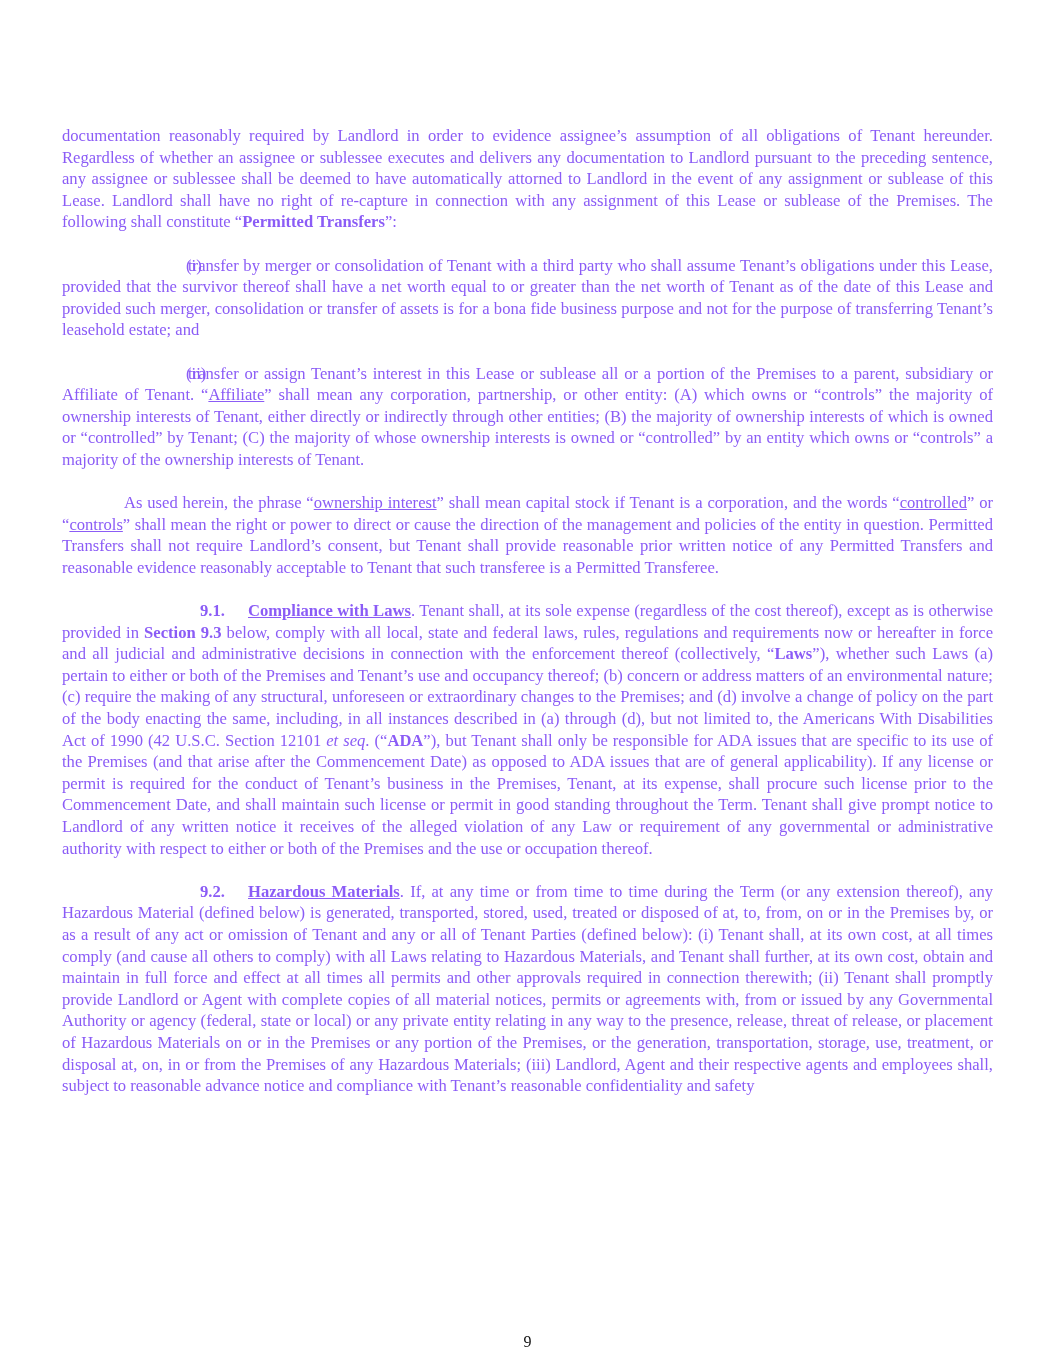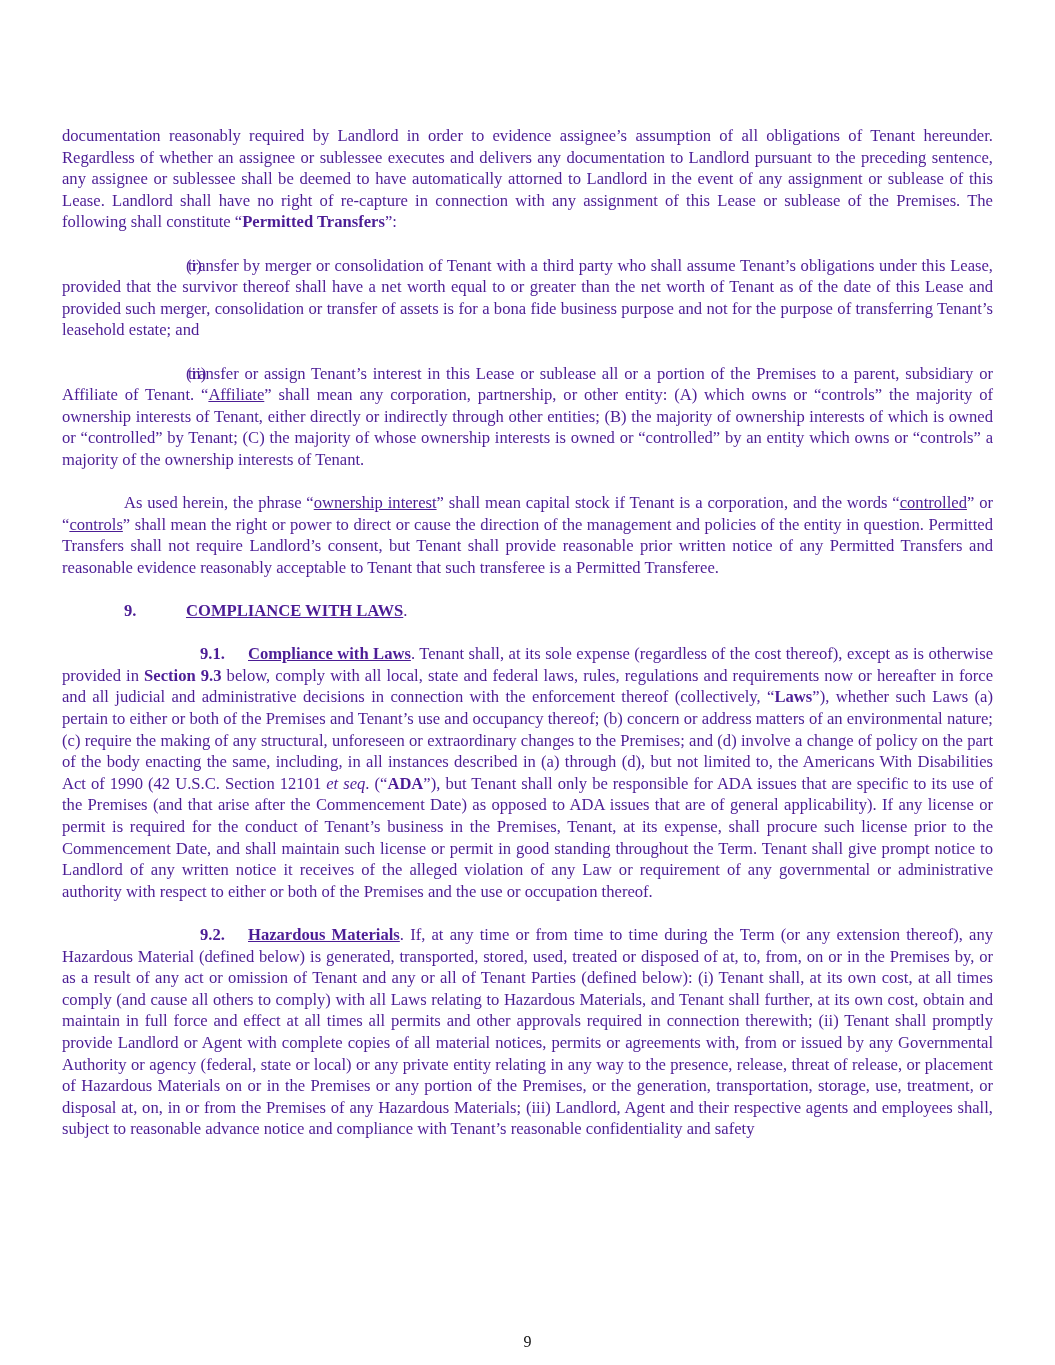--- a/index.html
+++ b/index.html
@@ -1,20 +1,20 @@
 <!DOCTYPE html>
 <html><head>
 <meta charset="utf-8">
 <style>
   html, body { margin: 0; padding: 0; background: #ffffff; }
   body { width: 1055px; height: 1365px; position: relative; overflow: hidden; }
   .page {
     position: absolute; left: 62px; top: 125px; width: 931px;
     font-family: "Liberation Serif", serif; font-size: 16.6px; line-height: 21.6px;
-    color: #4c1d95; text-align: justify;
+    color: #8b5cf6; text-align: justify;
   }
   p { margin: 0 0 21.6px 0; }
   .indent1 { text-indent: 62px; }
   .label-i { display: inline-block; width: 64px; }
   .heading { margin-left: 62px; font-weight: bold; }
   .heading .num { display: inline-block; width: 62px; }
   .heading .title { text-decoration: underline; }
   .sub { text-indent: 138px; margin-top: 8px; }
   .sub .num { font-weight: bold; display: inline-block; width: 48px; text-indent: 0; }
   .sub .title { font-weight: bold; text-decoration: underline; }
@@ -31,21 +31,20 @@
 <div class="page">
 
   <p><span>documentation reasonably required by Landlord in order to evidence assignee’s assumption of all obligations of Tenant hereunder.  Regardless of whether an assignee or sublessee executes and delivers any documentation to Landlord pursuant to the preceding sentence, any assignee or sublessee shall be deemed to have automatically attorned to Landlord in the event of any assignment or sublease of this Lease.  Landlord shall have no right of re-capture in connection with any assignment of this Lease or sublease of the Premises.  The following shall constitute “</span><b>Permitted Transfers</b><span>”:</span></p>
 
   <p class="indent1"><span class="label-i">(i)</span><span>transfer by merger or consolidation of Tenant with a third party who shall assume Tenant’s obligations under this Lease, provided that the survivor thereof shall have a net worth equal to or greater than the net worth of Tenant as of the date of this Lease and provided such merger, consolidation or transfer of assets is for a bona fide business purpose and not for the purpose of transferring Tenant’s leasehold estate; and</span></p>
 
   <p class="indent1"><span class="label-i">(ii)</span><span>transfer or assign Tenant’s interest in this Lease or sublease all or a portion of the Premises to a parent, subsidiary or Affiliate of Tenant.  “</span><u>Affiliate</u><span>” shall mean any corporation, partnership, or other entity: (A) which owns or “controls” the majority of ownership interests of Tenant, either directly or indirectly through other entities;  (B) the majority of ownership interests of which is owned or “controlled” by Tenant; (C) the majority of whose ownership interests is owned or “controlled” by an entity which owns or “controls” a majority of the ownership interests of Tenant.</span></p>
 
   <p class="indent1"><span>As used herein, the phrase “</span><u>ownership interest</u><span>” shall mean capital stock if Tenant is a corporation, and the words “</span><u>controlled</u><span>” or “</span><u>controls</u><span>” shall mean the right or power to direct or cause the direction of the management and policies of the entity in question.  Permitted Transfers shall not require Landlord’s consent, but Tenant shall provide reasonable prior written notice of any Permitted Transfers and reasonable evidence reasonably acceptable to Tenant that such transferee is a Permitted Transferee.</span></p>
 
-  <p class="heading"><span class="num">9.</span><span class="title">COMPLIANCE WITH LAWS</span><span style="font-weight:normal">.</span></p>
 
   <p class="sub"><span class="num">9.1.</span><span class="title">Compliance with Laws</span><span>.  Tenant shall, at its sole expense (regardless of the cost thereof), except as is otherwise provided in </span><b>Section 9.3</b><span> below, comply with all local, state and federal laws, rules, regulations and requirements now or hereafter in force and all judicial and administrative decisions in connection with the enforcement thereof (collectively, “</span><b>Laws</b><span>”), whether such Laws (a) pertain to either or both of the Premises and Tenant’s use and occupancy thereof; (b) concern or address matters of an environmental nature; (c) require the making of any structural, unforeseen or extraordinary changes to the Premises; and (d) involve a change of policy on the part of the body enacting the same, including, in all instances described in (a) through (d), but not limited to, the Americans With Disabilities Act of 1990 (42 U.S.C. Section 12101 </span><i>et seq</i><span>. (“</span><b>ADA</b><span>”), but Tenant shall only be responsible for ADA issues that are specific to its use of the Premises (and that arise after the Commencement Date) as opposed to ADA issues that are of general applicability).  If any license or permit is required for the conduct of Tenant’s business in the Premises, Tenant, at its expense, shall procure such license prior to the Commencement Date, and shall maintain such license or permit in good standing throughout the Term.  Tenant shall give prompt notice to Landlord of any written notice it receives of the alleged violation of any Law or requirement of any governmental or administrative authority with respect to either or both of the Premises and the use or occupation thereof.</span></p>
 
   <p class="sub"><span class="num">9.2.</span><span class="title">Hazardous Materials</span><span>. If, at any time or from time to time during the Term (or any extension thereof), any Hazardous Material (defined below) is generated, transported, stored, used, treated or disposed of at, to, from, on or in the Premises by, or as a result of any act or omission of Tenant and any or all of Tenant Parties (defined below): (i) Tenant shall, at its own cost, at all times comply (and cause all others to comply) with all Laws relating to Hazardous Materials, and Tenant shall further, at its own cost, obtain and maintain in full force and effect at all times all permits and other approvals required in connection therewith; (ii) Tenant shall promptly provide Landlord or Agent with complete copies of all material notices, permits or agreements with, from or issued by any Governmental Authority or agency (federal, state or local) or any private entity relating in any way to the presence, release, threat of release, or placement of Hazardous Materials on or in the Premises or any portion of the Premises, or the generation, transportation, storage, use, treatment, or disposal at, on, in or from the Premises of any Hazardous Materials; (iii) Landlord, Agent and their respective agents and employees shall, subject to reasonable advance notice and compliance with Tenant’s reasonable confidentiality and safety</span></p>
 
 </div>
 
 <div class="page-number">9</div>
 
 </body></html>

